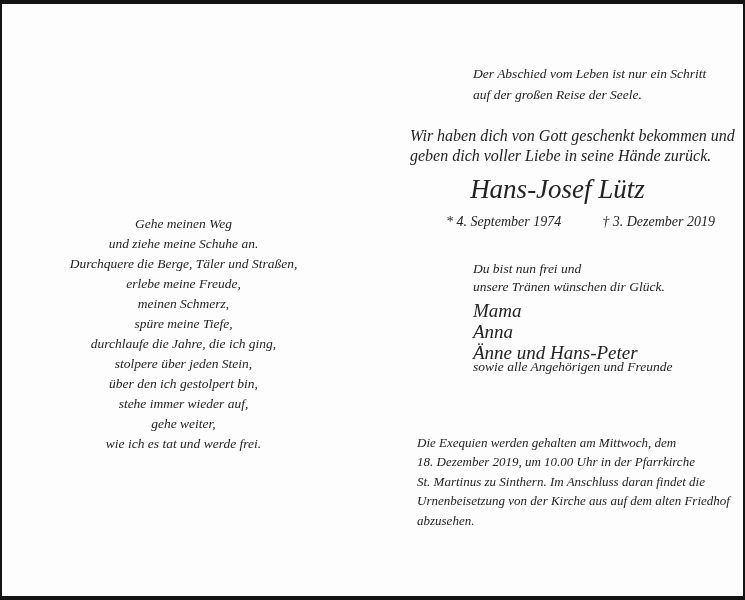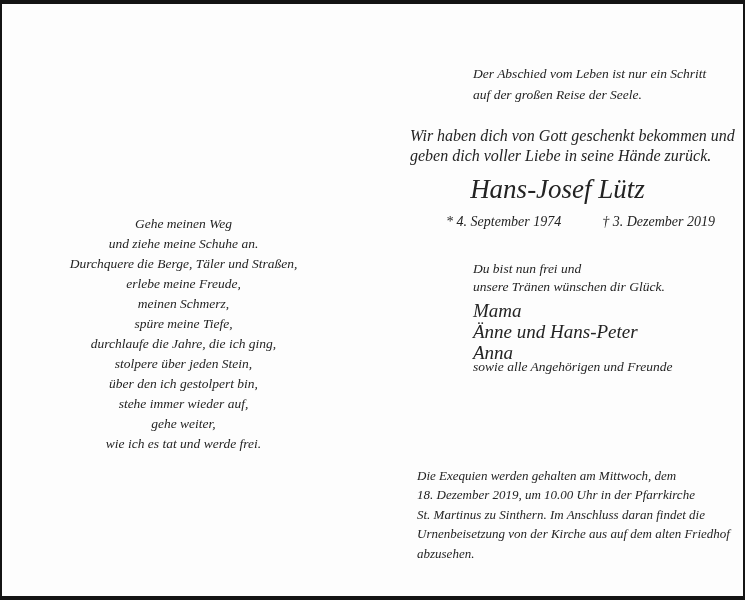--- a/index.html
+++ b/index.html
@@ -91,21 +91,20 @@
     font-size: 13.5px;
     white-space: nowrap;
   }
   .funeral {
     left: 415px;
     top: 429px;
     width: 300px;
     font-size: 13px;
     line-height: 19.4px;
     white-space: nowrap;
-    margin-top: 33px;
   }
 </style>
 </head>
 <body>
 
 <div class="card">
 
   <div class="block poem">
     <div>Gehe meinen Weg</div>
     <div>und ziehe meine Schuhe an.</div>
@@ -138,22 +137,22 @@
     <span>† 3. Dezember 2019</span>
   </div>
 
   <div class="block farewell">
     <div>Du bist nun frei und</div>
     <div>unsere Tränen wünschen dir Glück.</div>
   </div>
 
   <div class="block mourners">
     <div>Mama</div>
+    <div>Anna</div>
     <div>Änne und Hans-Peter</div>
-    <div>Anna</div>
   </div>
   <div class="block mourners-suffix">sowie alle Angehörigen und Freunde</div>
 
   <div class="block funeral">
     <div>Die Exequien werden gehalten am Mittwoch, dem</div>
     <div>18. Dezember 2019, um 10.00 Uhr in der Pfarrkirche</div>
     <div>St. Martinus zu Sinthern. Im Anschluss daran findet die</div>
     <div>Urnenbeisetzung von der Kirche aus auf dem alten Friedhof</div>
     <div>abzusehen.</div>
   </div>

